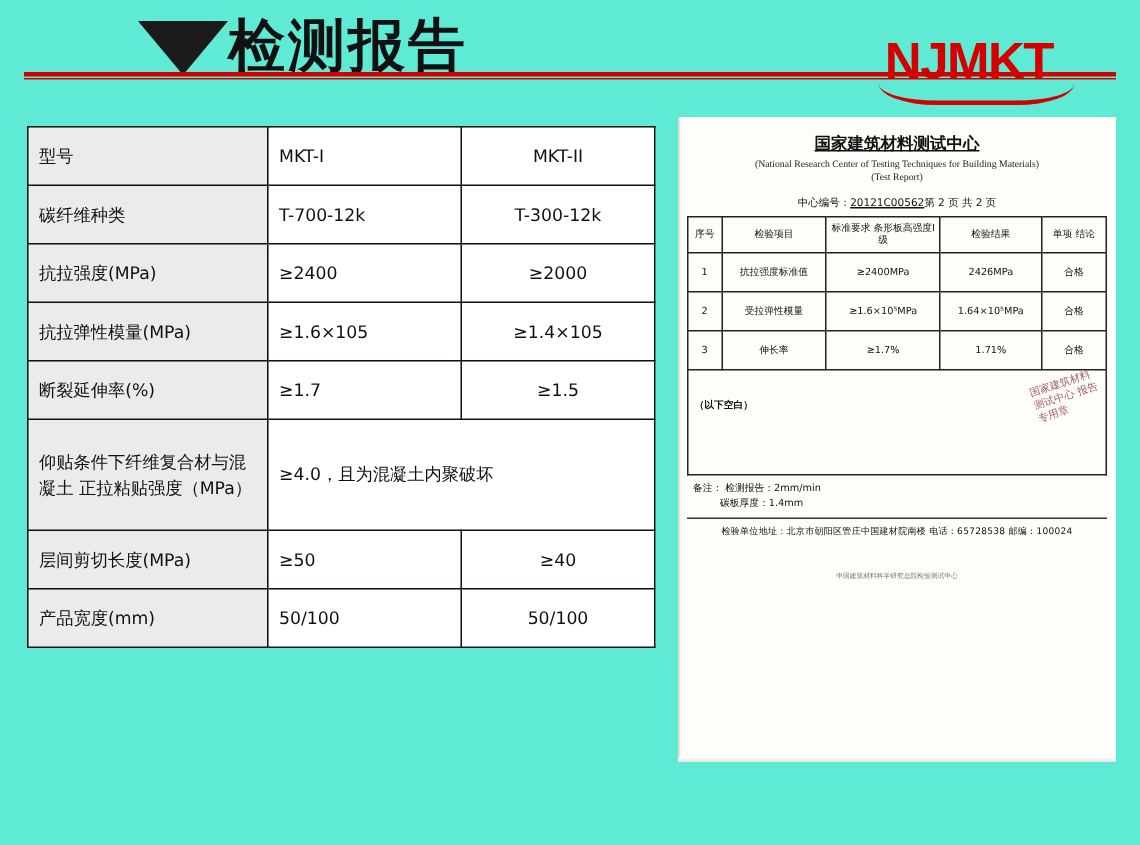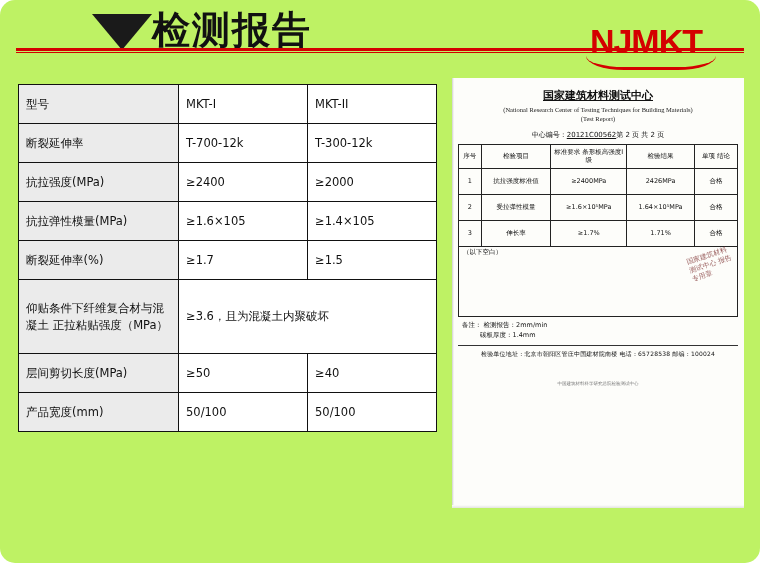--- a/index.html
+++ b/index.html
@@ -6,22 +6,21 @@
   html, body {
     margin: 0; padding: 0;
     width: 760px; height: 563px;
     background: #ffffff;
     font-family: "Liberation Sans", sans-serif;
     overflow: hidden;
   }
   #page {
     position: relative;
     width: 760px; height: 563px;
-    background: #bef264;
-    border-radius: 15px;
+    background: #5eead4;
   }
 
   
   .header {
     position: absolute;
     left: 0; top: 0;
     width: 760px; height: 62px;
   }
   .header-rule {
     position: absolute;
@@ -82,21 +81,21 @@
   .spec-table td {
     border: 1px solid #111;
     font-size: 11.5px;
     color: #111;
     padding: 4px 7px;
     vertical-align: middle;
     line-height: 1.45;
   }
   .spec-table td.c0 { width: 160px; background: #ebebeb; }
   .spec-table td.c1 { width: 129px; background: #ffffff; }
-  .spec-table td.c2 { width: 129px; background: #ffffff; }
+  .spec-table td.c2 { width: 129px; background: #ffffff; text-align: center; }
   .spec-table tr.tall td { height: 39px; }
   .spec-table tr.xtall td { height: 74px; }
 
   
   .report {
     position: absolute;
     left: 452px; top: 78px;
     width: 292px; height: 430px;
     background: #fdfdfa;
   }
@@ -168,21 +167,21 @@
     width: 280px;
     margin: 0 auto;
     border: 1px solid #222;
     border-top: none;
     height: 70px;
     position: relative;
     font-family: "DejaVu Sans", sans-serif;
     font-size: 6.5px;
     color: #111;
   }
-  .rep-blank .lbl { position: absolute; left: 4px; top: 1px; }
+  .rep-blank .lbl { position: absolute; left: 4px; top: 19px; font-weight: bold; }
   .rep-note {
     width: 280px;
     margin: 0 auto;
     font-family: "DejaVu Sans", sans-serif;
     font-size: 6.5px;
     color: #111;
     line-height: 1.5;
     padding: 4px 2px 0 4px;
   }
   .rep-hr {
@@ -243,42 +242,42 @@
   </div>
 
   <table class="spec-table">
     <tbody>
       <tr class="tall">
         <td class="c0">型号</td>
         <td class="c1">MKT-I</td>
         <td class="c2">MKT-II</td>
       </tr>
       <tr class="tall">
-        <td class="c0">断裂延伸率</td>
+        <td class="c0">碳纤维种类</td>
         <td class="c1">T-700-12k</td>
         <td class="c2">T-300-12k</td>
       </tr>
       <tr class="tall">
         <td class="c0">抗拉强度(MPa)</td>
         <td class="c1">≥2400</td>
         <td class="c2">≥2000</td>
       </tr>
       <tr class="tall">
         <td class="c0">抗拉弹性模量(MPa)</td>
         <td class="c1">≥1.6×105</td>
         <td class="c2">≥1.4×105</td>
       </tr>
       <tr class="tall">
         <td class="c0">断裂延伸率(%)</td>
         <td class="c1">≥1.7</td>
         <td class="c2">≥1.5</td>
       </tr>
       <tr class="xtall">
         <td class="c0">仰贴条件下纤维复合材与混凝土 正拉粘贴强度（MPa）</td>
-        <td class="c1" colspan="2">≥3.6，且为混凝土内聚破坏</td>
+        <td class="c1" colspan="2">≥4.0，且为混凝土内聚破坏</td>
       </tr>
       <tr class="tall">
         <td class="c0">层间剪切长度(MPa)</td>
         <td class="c1">≥50</td>
         <td class="c2">≥40</td>
       </tr>
       <tr class="tall">
         <td class="c0">产品宽度(mm)</td>
         <td class="c1">50/100</td>
         <td class="c2">50/100</td>

